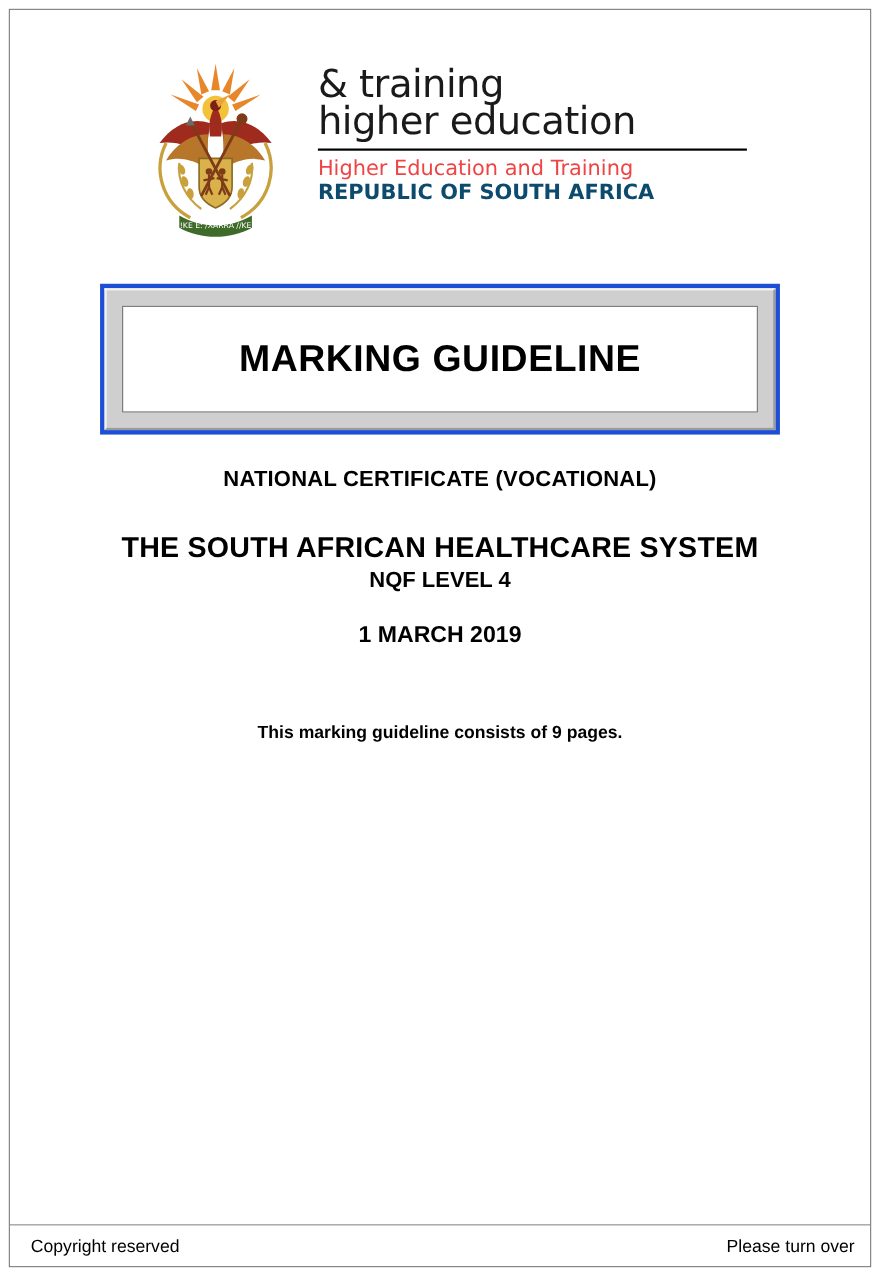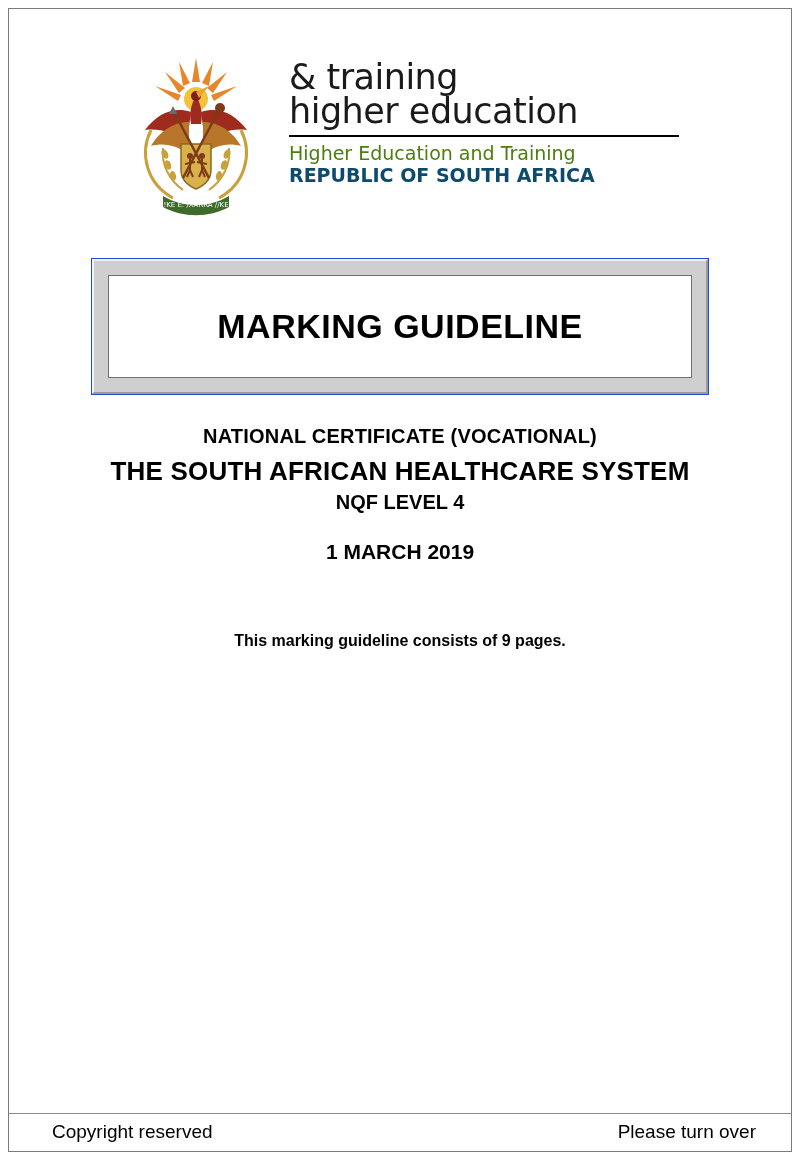--- a/index.html
+++ b/index.html
@@ -80,41 +80,41 @@
   .dept-sub1 {
     font-family: "DejaVu Sans", sans-serif;
     font-size: 19px;
     line-height: 1.15;
     color: #1a1a1a;
   }
   .dept-sub2 {
     font-family: "DejaVu Sans", sans-serif;
     font-size: 19px;
     line-height: 1.15;
-    color: #4d7c0f;
+    color: #ef4444;
   }
   .dept-sub3 {
     font-family: "DejaVu Sans", sans-serif;
     font-size: 19px;
     line-height: 1.2;
     font-weight: bold;
     color: #0c4a6e;
   }
 
   
   .plaque-wrap {
     margin-top: 38px;
     display: flex;
     justify-content: center;
   }
   .plaque {
     width: 618px;
     height: 137px;
     background: #cfcfcf;
-    border: 1px solid #1d4ed8;
+    border: 4px solid #1d4ed8;
     box-sizing: border-box;
     position: relative;
     padding: 16px;
   }
   .plaque::before {
     
     content: "";
     position: absolute;
     left: 0; top: 0; right: 0; bottom: 0;
     border-top: 2px solid #f2f2f2;
@@ -146,21 +146,21 @@
     margin-top: 30px;
   }
   .line-cert {
     font-size: 20px;
     font-weight: bold;
     letter-spacing: 0.2px;
   }
   .line-subject {
     font-size: 26px;
     font-weight: bold;
-    margin-top: 8px;
+    margin-top: 34px;
     letter-spacing: 0.2px;
   }
   .line-level {
     font-size: 20px;
     font-weight: bold;
     margin-top: 4px;
   }
   .line-date {
     font-size: 21px;
     font-weight: bold;
@@ -169,27 +169,26 @@
   .line-pages {
     font-size: 16px;
     font-weight: bold;
     margin-top: 68px;
   }
 
   
   .footer {
     position: absolute;
     left: 28px;
-    right: 44px;
+    right: 23px;
     bottom: 17px;
     display: flex;
     justify-content: space-between;
-    font-size: 19px;
+    font-size: 16px;
     color: #000;
-    margin-left: 24px;
   }
   .footer-rule {
     position: absolute;
     left: 9px;
     right: 9px;
     bottom: 46px;
     border-top: 1px solid #8a8a8a;
   }
 </style>
 </head>

